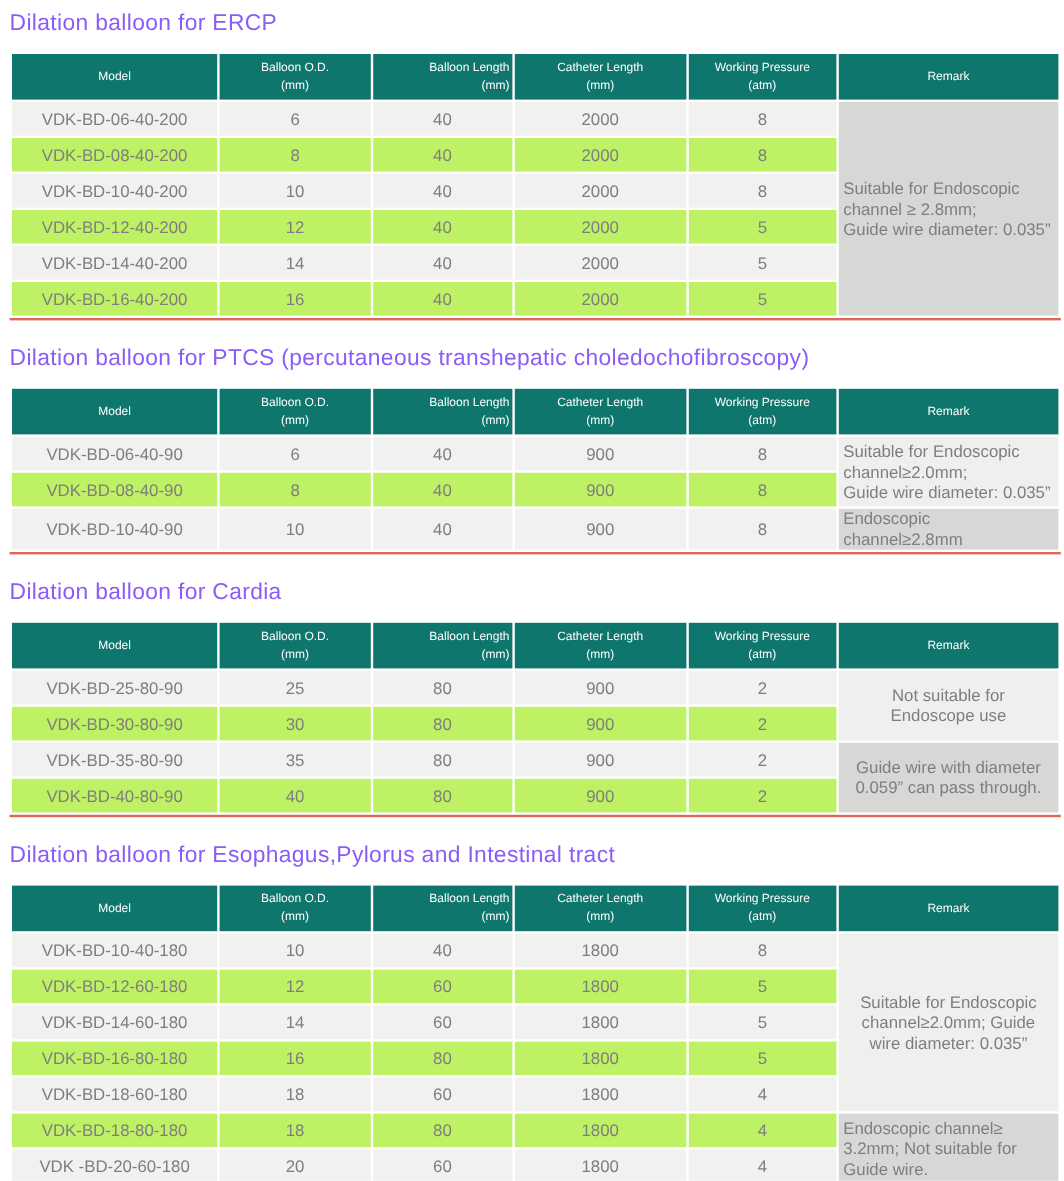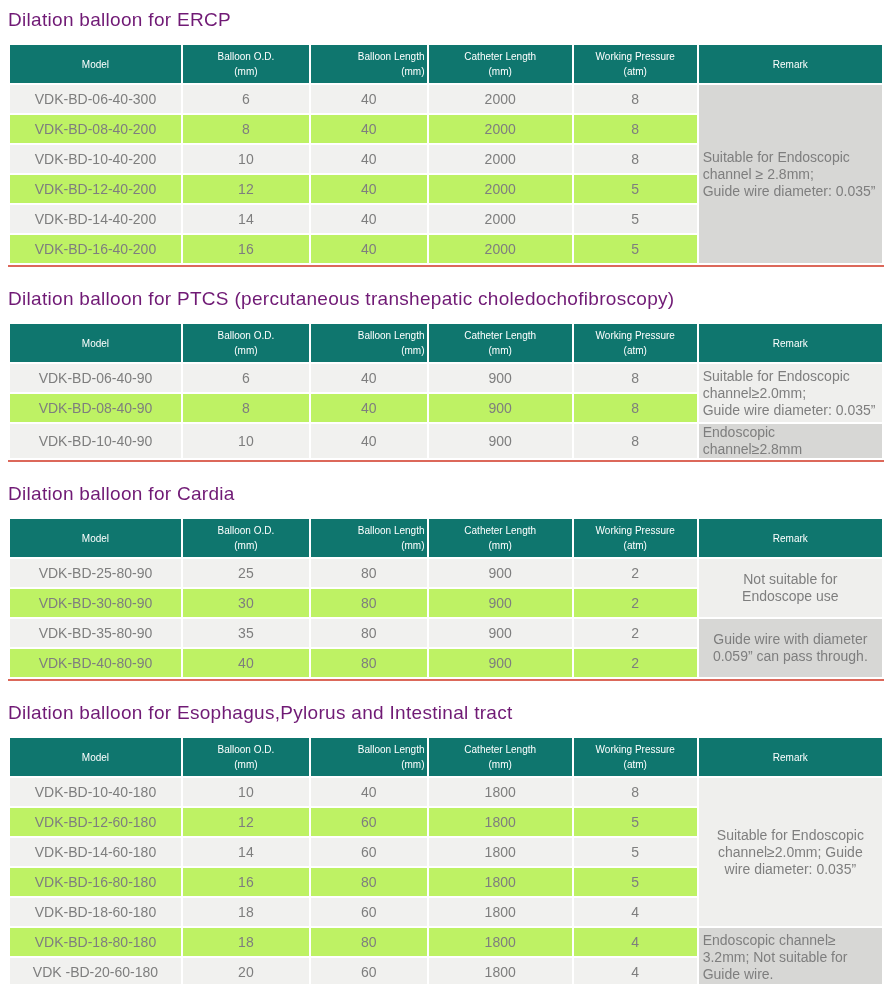--- a/index.html
+++ b/index.html
@@ -5,21 +5,21 @@
   * { box-sizing: border-box; }
   html, body { margin: 0; padding: 0; }
   body {
     width: 887px; height: 984px; overflow: hidden;
     background: #ffffff;
     font-family: "Liberation Sans", "DejaVu Sans", sans-serif;
   }
   .page { padding: 8px 3px 0 8px; }
   .section { margin-bottom: 20px; }
   .section-title {
-    font-size: 19px; font-weight: 400; color: #701a75;
+    font-size: 19px; font-weight: 400; color: #8b5cf6;
     letter-spacing: 0.3px; margin: 0 0 11px 0; line-height: 24px;
   }
   table.spec {
     border-collapse: separate; border-spacing: 2px;
     width: 876px; table-layout: fixed;
     border-bottom: 2px solid #dc685a;
   }
   table.spec thead th {
     background: #0f766e; color: #ffffff; font-weight: 400;
     font-size: 10px; line-height: 15px; height: 38px;
@@ -75,21 +75,21 @@
               <div>Working Pressure</div>
               <div>(atm)</div>
             </th>
             <th>
               <div>Remark</div>
             </th>
           </tr>
         </thead>
       <tbody>
           <tr class="row-light">
-            <td>VDK-BD-06-40-300</td>
+            <td>VDK-BD-06-40-200</td>
             <td>6</td>
             <td>40</td>
             <td>2000</td>
             <td>8</td>
             <td rowspan="6" class="remark-cell shade-dark align-left">Suitable for Endoscopic
 channel ≥ 2.8mm;
 Guide wire diameter: 0.035”</td>
           </tr>
           <tr class="row-dark">
             <td>VDK-BD-08-40-200</td>

